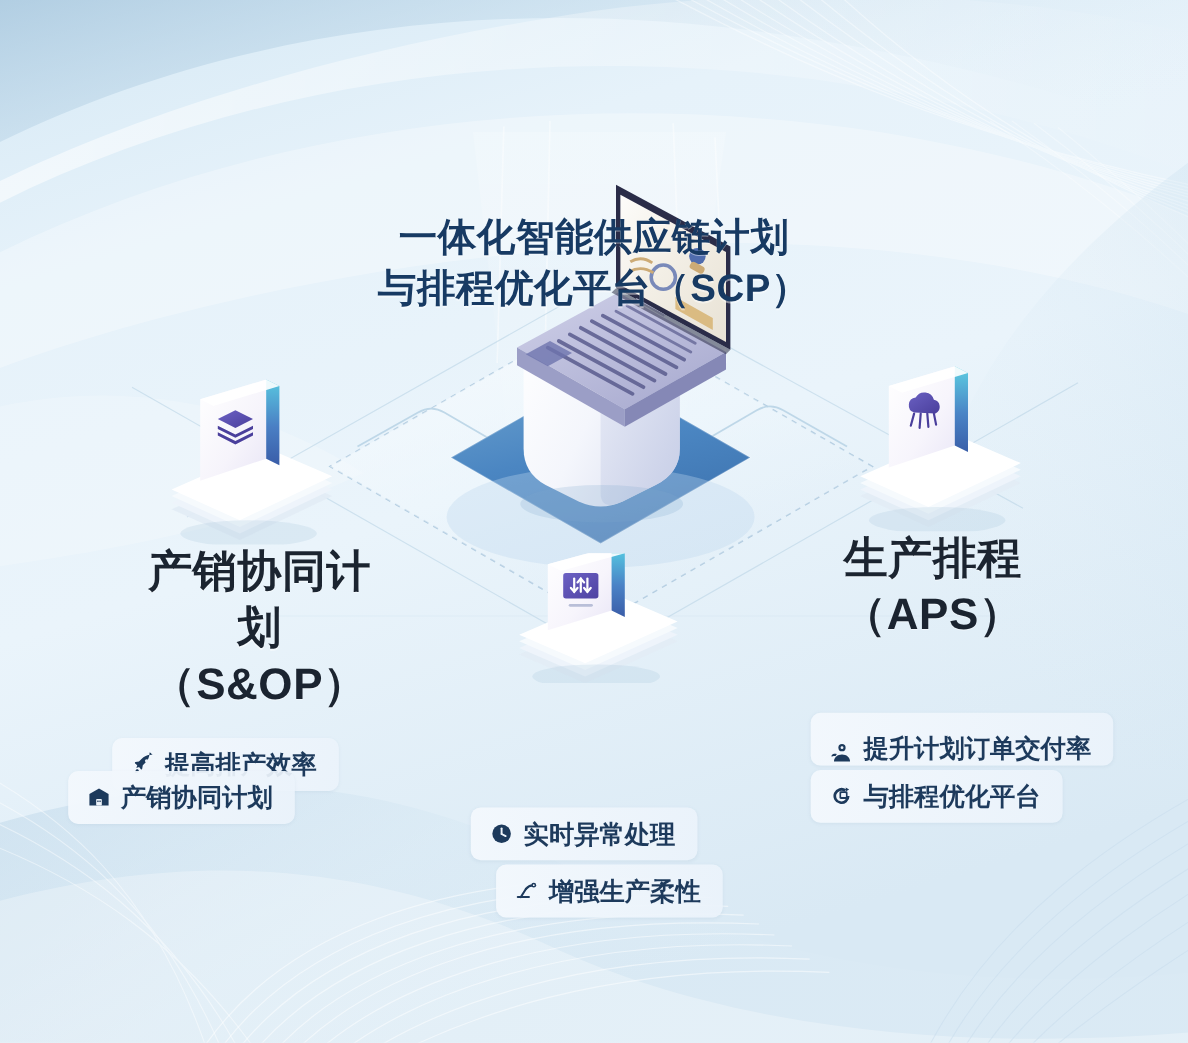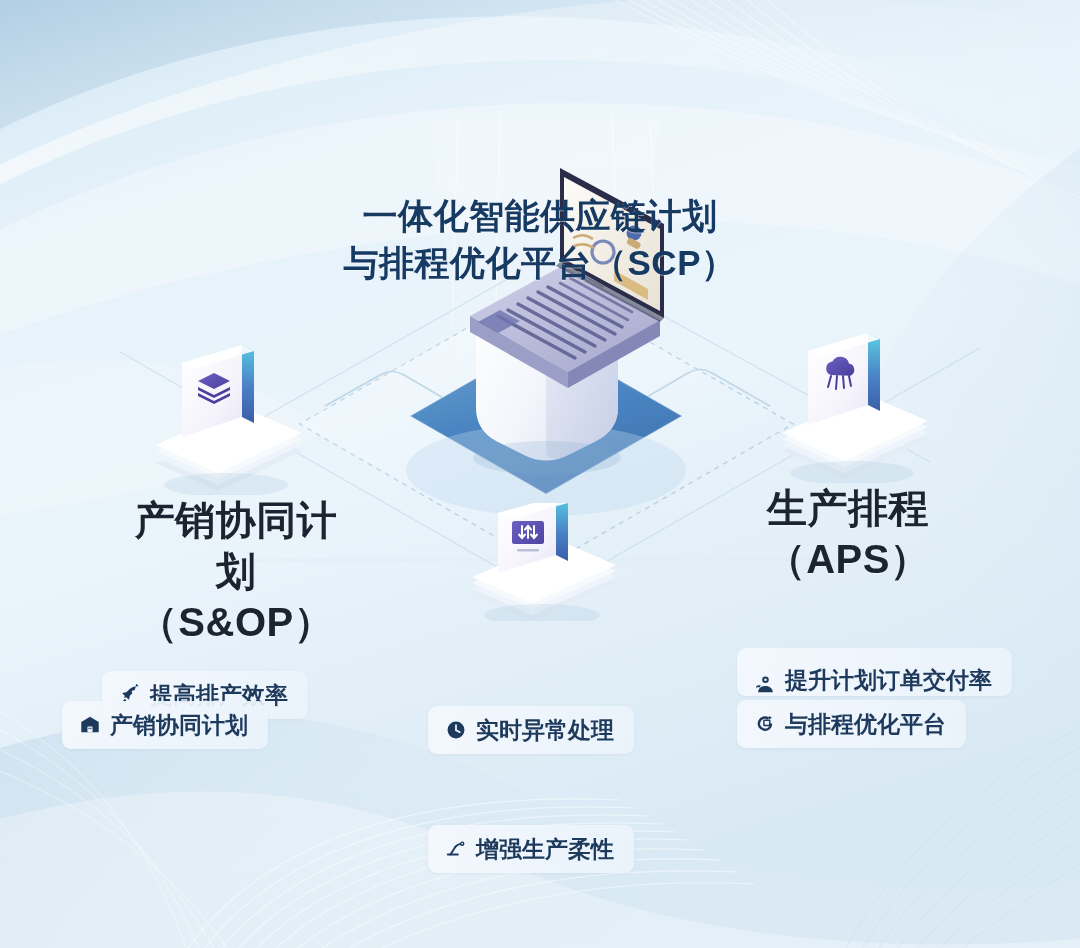--- a/index.html
+++ b/index.html
@@ -94,22 +94,22 @@
     font-weight: 600;
     white-space: nowrap;
   }
   .pill .pico { display:flex; align-items:center; justify-content:center; width: 22px; height: 22px; flex: 0 0 22px; }
   .pill .pico svg { display:block; }
 
   #pill-0 { left: 62px;  top: 671px; margin-left: 40px; }
   #pill-1 { left: 62px;  top: 701px; }
   #pill-2 { left: 737px; top: 648px; align-items: flex-end; }
   #pill-3 { left: 737px; top: 700px; }
-  #pill-4 { left: 428px; top: 706px; }
-  #pill-5 { left: 428px; top: 786px; margin-top: 39px; }
+  #pill-4 { left: 428px; top: 734px; }
+  #pill-5 { left: 451px; top: 786px; }
 </style>
 </head>
 <body>
 
 <div class="stage">
 
   <div class="bg-layer">
     <svg viewBox="0 0 1080 948" preserveAspectRatio="none" xmlns="http://www.w3.org/2000/svg">
       <defs>
         <linearGradient id="gSky" x1="0" y1="0" x2="0.35" y2="1">

